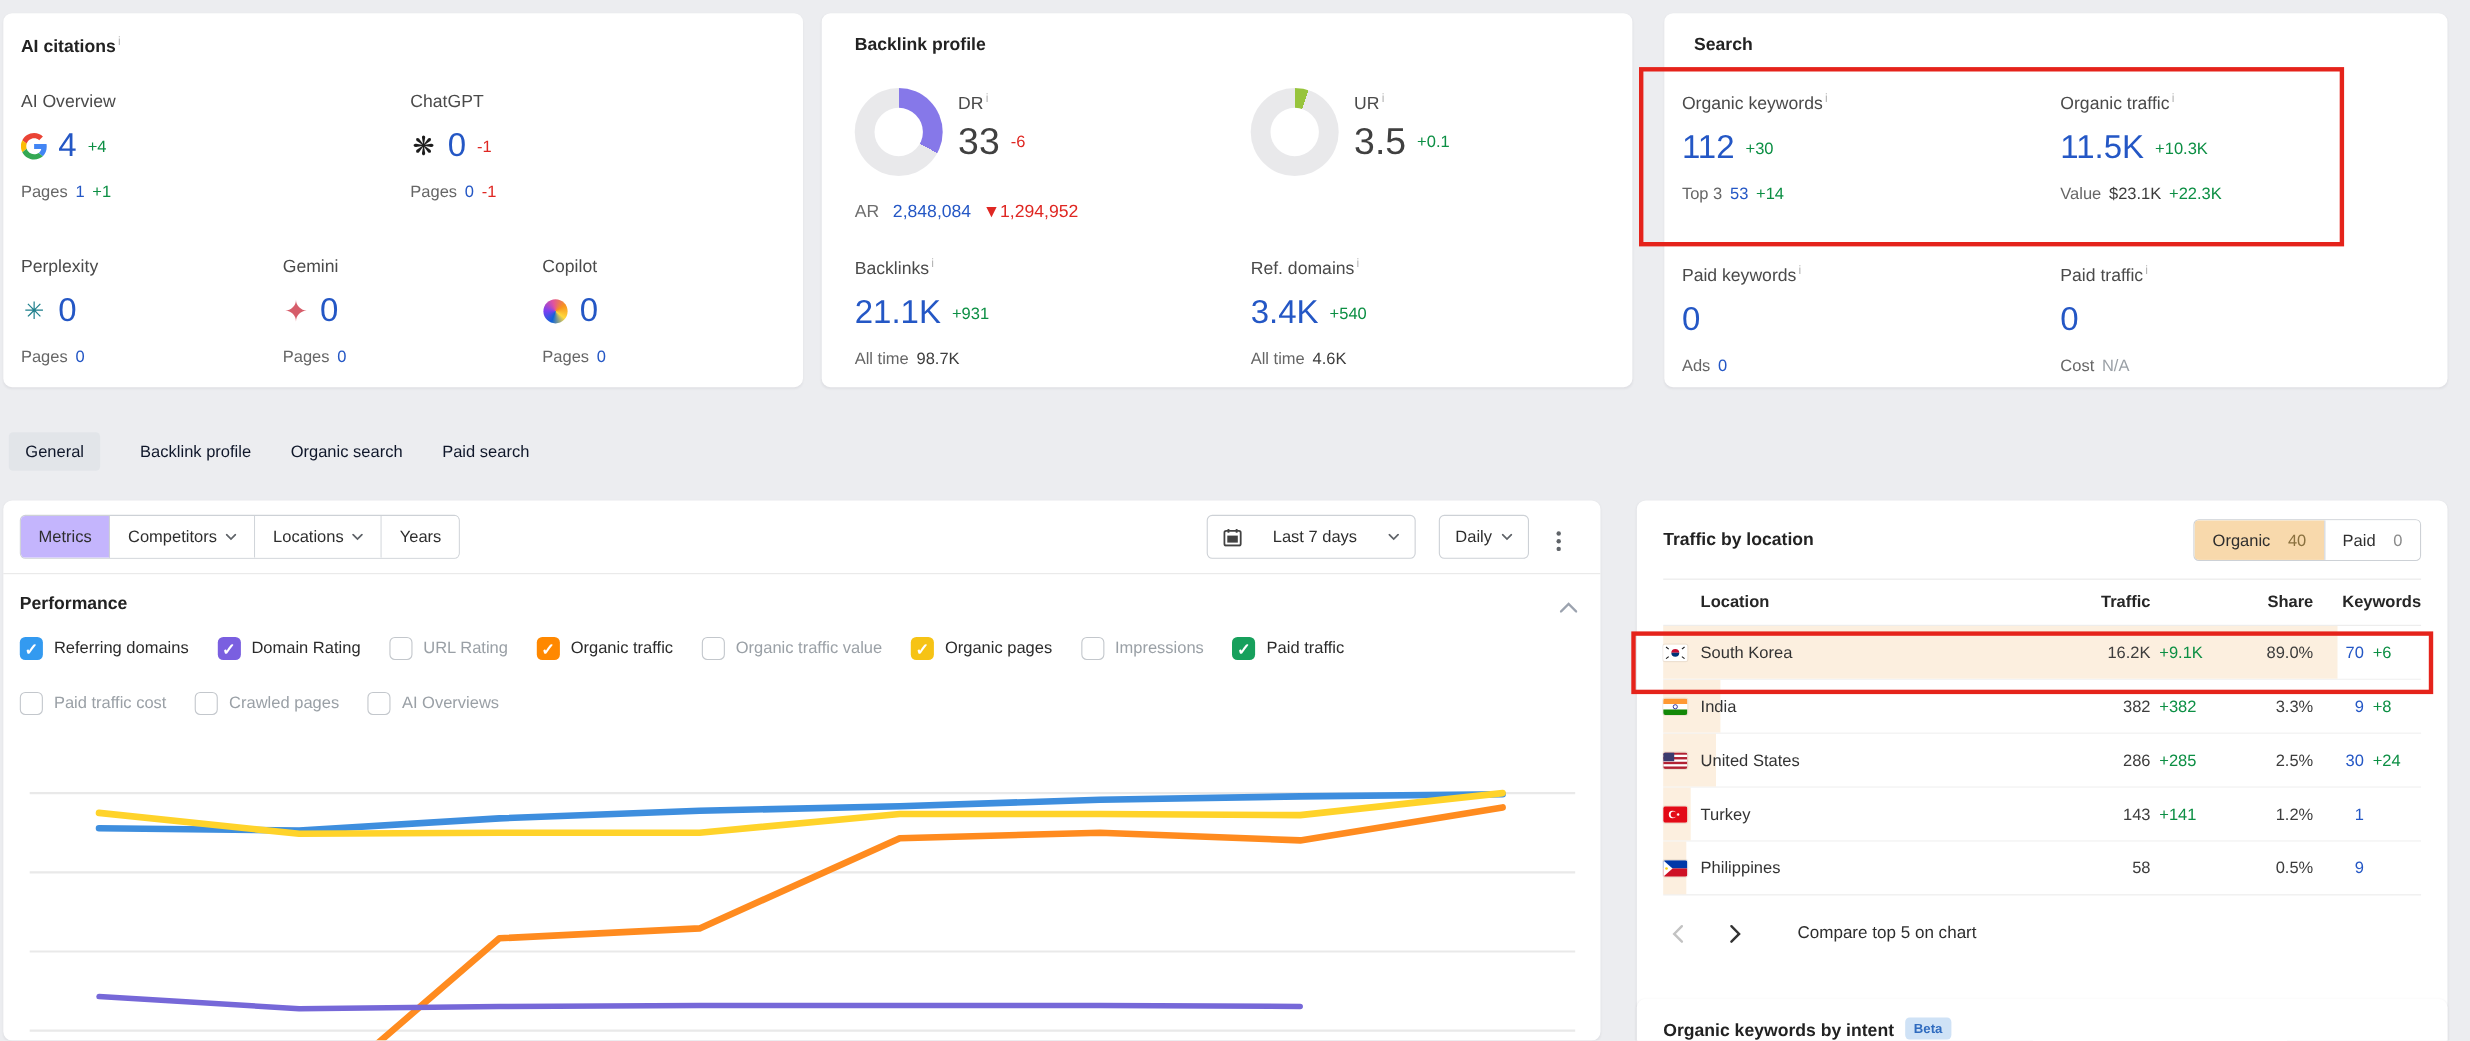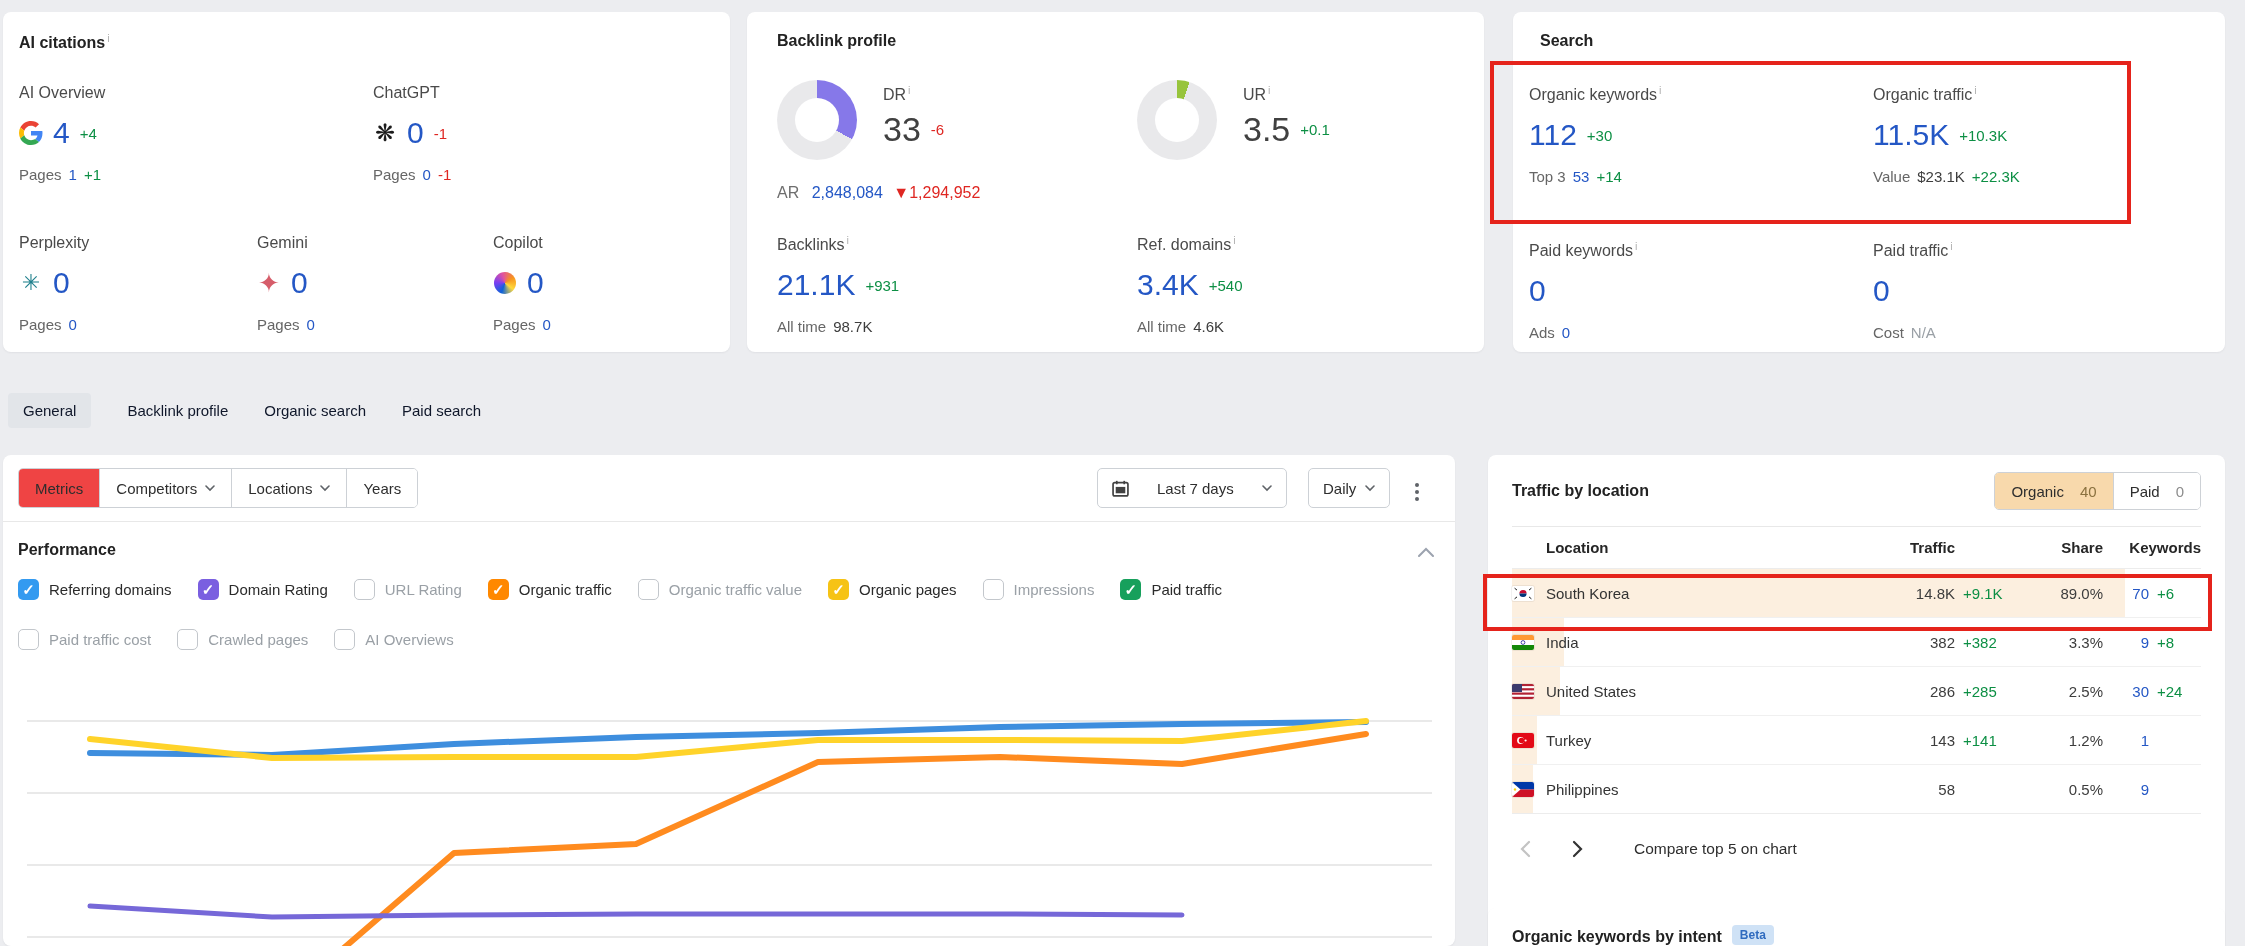--- a/index.html
+++ b/index.html
@@ -29,33 +29,33 @@
   .metric-valrow { display:flex; align-items:center; gap:10px; margin-bottom:16px; }
   .metric-big { font-size:30px; }
   .metric-delta { font-size:15px; }
   .metric-sub { font-size:15px; color:#666; display:flex; gap:7px; align-items:baseline; }
 
   .icon-20 { width:24px; height:24px; display:inline-flex; align-items:center; justify-content:center; }
 
   
   .donut { width:80px; height:80px; border-radius:50%; position:relative; flex:0 0 auto; }
   .donut::after { content:""; position:absolute; inset:22%; background:#fff; border-radius:50%; }
-  .donut-row { display:flex; gap:26px; align-items:flex-start; }
+  .donut-row { display:flex; gap:14px; align-items:flex-start; }
   .big-dark { font-size:34px; color:#404040; }
 
   
   .tabs { position:absolute; left:8px; top:393px; display:flex; gap:36px; align-items:center; font-size:15px; color:#0f172a; }
   .tab { padding:9px 0; cursor:pointer; }
   .tab.active { background:#e2e5e9; border-radius:4px; padding:9px 15px; }
 
   
   .seg-group { display:inline-flex; border:1px solid #cdd1d6; border-radius:5px; overflow:hidden; background:#fff; height:40px; }
   .seg { display:flex; align-items:center; gap:8px; padding:0 16px; font-size:15px; color:#2e2e2e; border-right:1px solid #cdd1d6; cursor:pointer; background:#fff; }
   .seg:last-child { border-right:none; }
-  .seg.peach { background:#ef4444; }
+  .seg.peach { background:#c4b5fd; }
   .btn { display:inline-flex; align-items:center; gap:9px; border:1px solid #cdd1d6; border-radius:5px; background:#fff; height:40px; padding:0 14px; font-size:15px; color:#2e2e2e; cursor:pointer; }
   .chev { width:10px; height:7px; }
   .kebab { display:flex; flex-direction:column; gap:3px; padding:8px; cursor:pointer; }
   .kebab i { width:4px; height:4px; border-radius:50%; background:#5f6368; }
 
   
   .perf-title { font-size:16px; font-weight:700; color:#222; }
   .legend-row { display:flex; gap:26px; align-items:center; }
   .cb-item { display:flex; gap:10px; align-items:center; font-size:15px; color:#2b2b2b; cursor:pointer; }
   .cb-item.unchecked { color:#9aa0a6; }
@@ -438,21 +438,21 @@
           <path d="M14.6 7.5a3.6 3.6 0 0 1-7.2 0z" fill="#003478"></path>
           <g stroke="#1a1a1a" stroke-width="1">
             <line x1="2.6" y1="2.2" x2="5" y2="4.1"></line>
             <line x1="17" y1="4.1" x2="19.4" y2="2.2"></line>
             <line x1="2.6" y1="12.8" x2="5" y2="10.9"></line>
             <line x1="17" y1="10.9" x2="19.4" y2="12.8"></line>
           </g>
         </svg>
       </span>
     <span class="country">South Korea</span>
-    <span class="ta-r dark">14.8K</span>
+    <span class="ta-r dark">16.2K</span>
     <span class="ta-l green">+9.1K</span>
     <span class="ta-r dark">89.0%</span>
     <span class="ta-r blue">70</span>
     <span class="ta-l green">+6</span>
   </div>
 
   <div class="t-row">
     <div class="share-bar" style="width: 7.5%;"></div>
     <span>
         <svg class="flag" viewBox="0 0 22 15">

